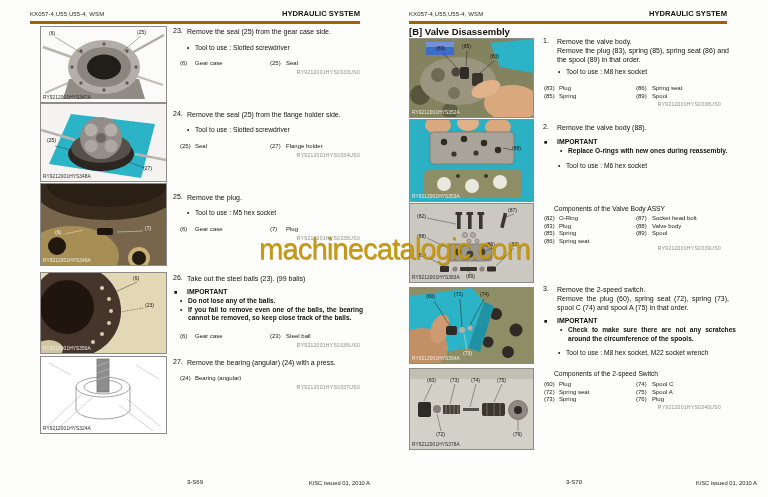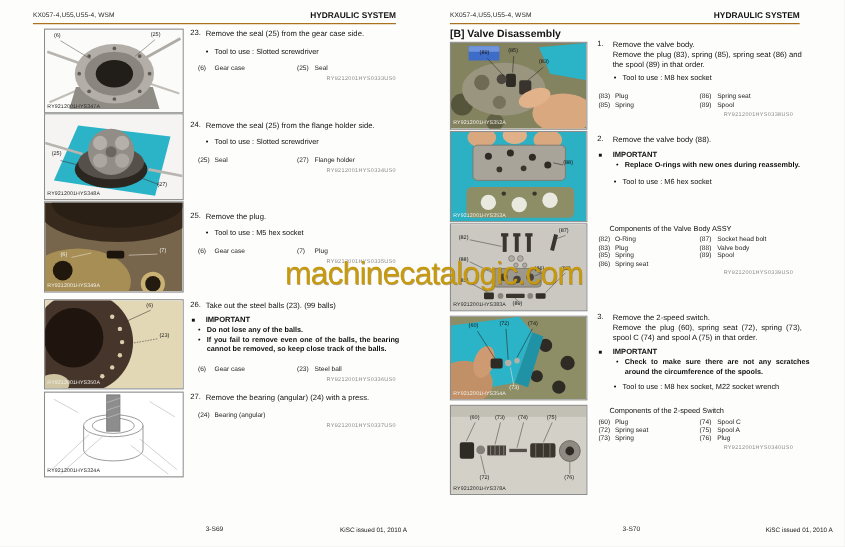--- a/index.html
+++ b/index.html
@@ -1,21 +1,21 @@
 <!DOCTYPE html>
 <html><head>
 <meta charset="utf-8">
 <style>
   html,body{margin:0;padding:0;background:#e8e8e8;}
   #sheet{position:relative;width:768px;height:497px;background:#fdfdfc;overflow:hidden;
          font-family:"Liberation Sans",sans-serif;color:#161616;}
   .page{position:absolute;top:0;width:384px;height:497px;}
   #pL{left:0;} #pR{left:384px;}
   .abs{position:absolute;}
-  .hdr{position:absolute;border-bottom:1px solid #a16207;height:14px;}
+  .hdr{position:absolute;border-bottom:3px solid #a16207;height:14px;}
   .hdr-model{position:absolute;left:0;top:4px;font-size:6px;color:#2a2a2a;letter-spacing:.1px;}
   .hdr-sec{position:absolute;right:0;top:2px;font-size:7.6px;font-weight:bold;color:#111;}
   .sec-title{font-size:9.5px;font-weight:bold;color:#111;}
   .step-num{font-size:7px;color:#111;}
   .step-txt{font-size:7px;line-height:1.3;text-align:justify;color:#111;}
   .tool{font-size:6.7px;color:#111;position:absolute;}
   .tool::before{content:"\2022";position:absolute;left:-8px;top:-.5px;}
   .plist{position:absolute;font-size:6px;color:#1c1c1c;}
   .prow{position:relative;height:7.6px;}
   .c1n{position:absolute;left:0;} .c1t{position:absolute;left:15px;}

